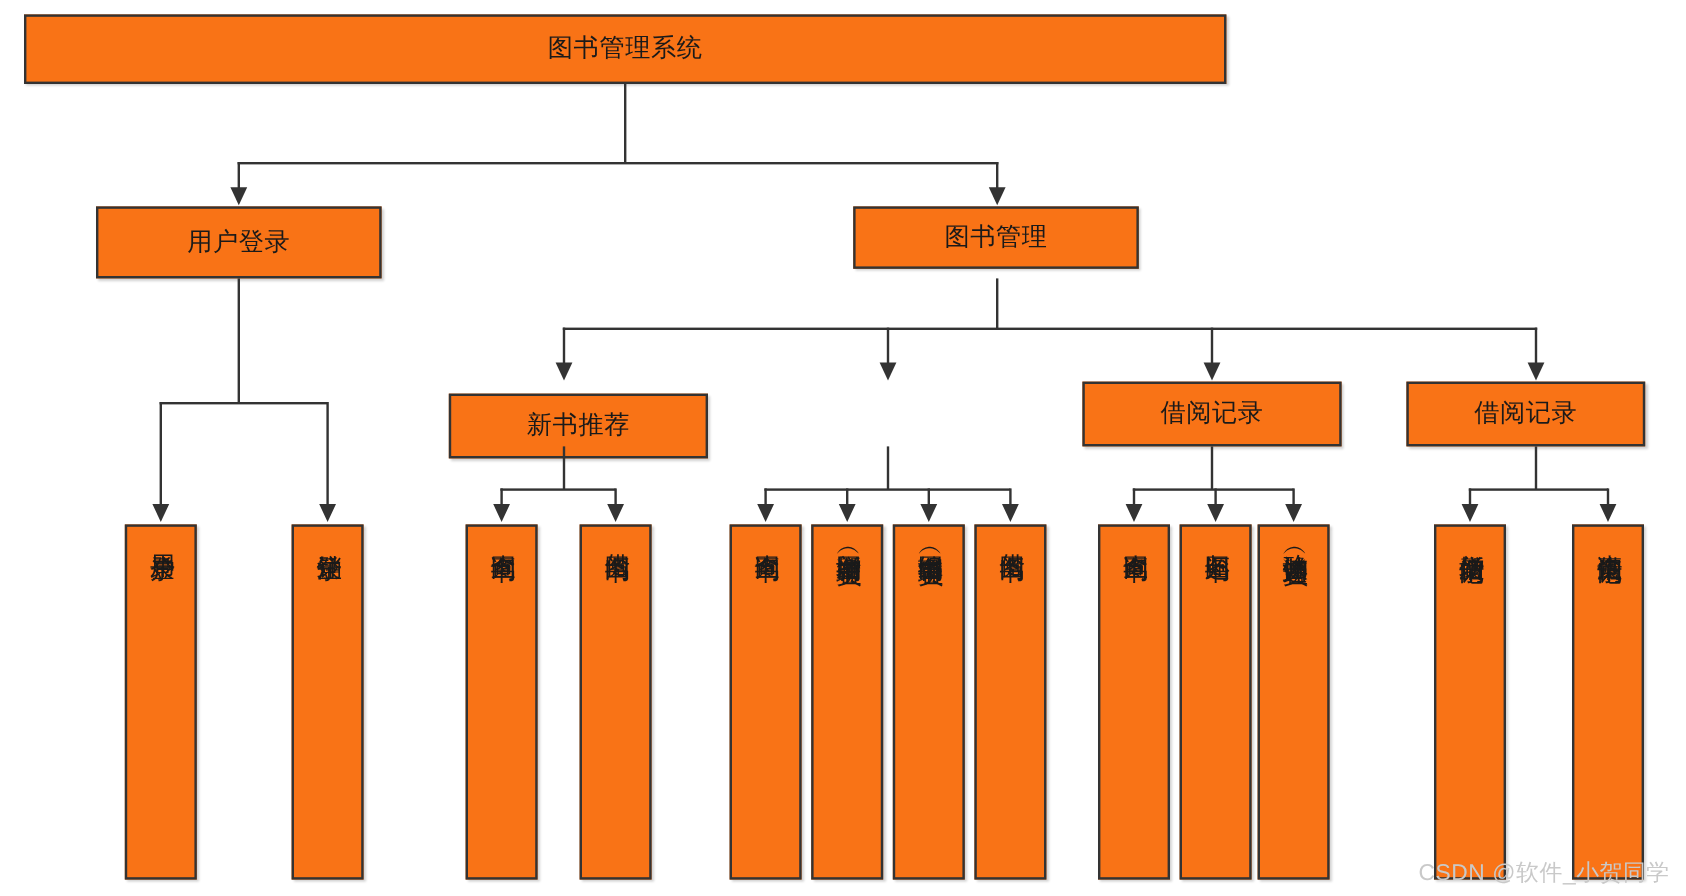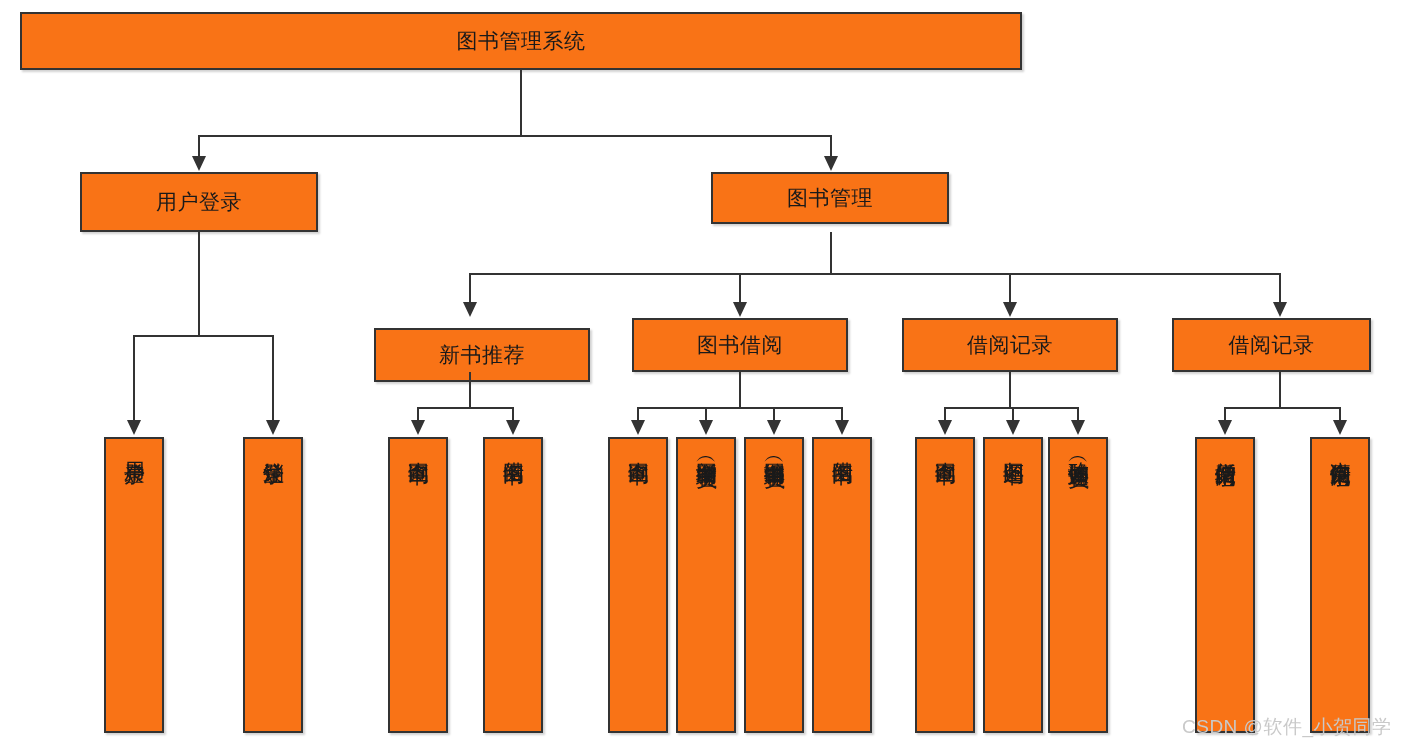--- a/index.html
+++ b/index.html
@@ -109,23 +109,20 @@
   <div class="edge v" style="left:1009px; top:273px; height:30px;"></div>
   <div class="edge v" style="left:1279px; top:273px; height:30px;"></div>
   <div class="arrow" style="left:463px; top:302px;"></div>
   <div class="arrow" style="left:733px; top:302px;"></div>
   <div class="arrow" style="left:1003px; top:302px;"></div>
   <div class="arrow" style="left:1273px; top:302px;"></div>
 
   <div class="node" style="left:362px; top:328px; width:216px; height:54px;margin-left:12px;">
     <span class="node-label">新书推荐</span>
   </div>
-  <div class="node" style="left:632px; top:318px; width:216px; height:54px;">
-    <span class="node-label">图书借阅</span>
-  </div>
   <div class="node" style="left:902px; top:318px; width:216px; height:54px;">
     <span class="node-label">借阅记录</span>
   </div>
   <div class="node" style="left:1172px; top:318px; width:199px; height:54px;">
     <span class="node-label">借阅记录</span>
   </div>
 
   <div class="edge v" style="left:469px; top:372px; height:36px;"></div>
   <div class="edge h" style="left:417px; top:407px; width:96px;"></div>
   <div class="edge v" style="left:417px; top:407px; height:15px;"></div>

